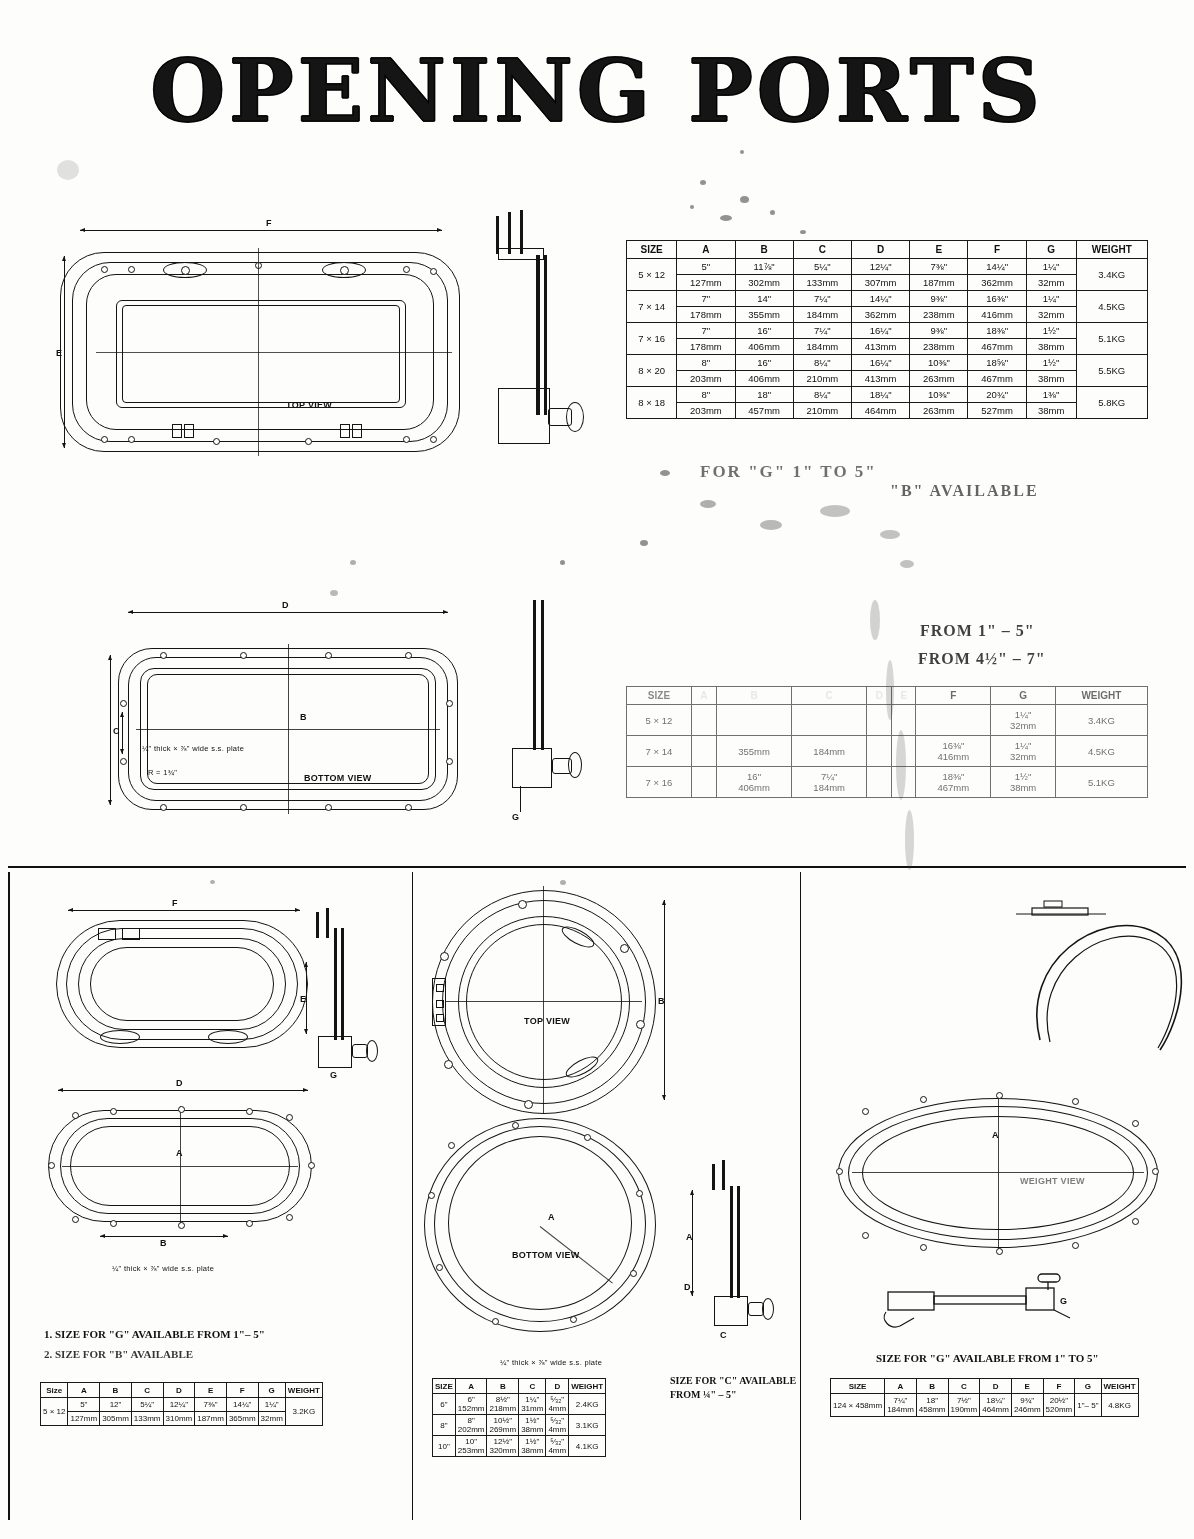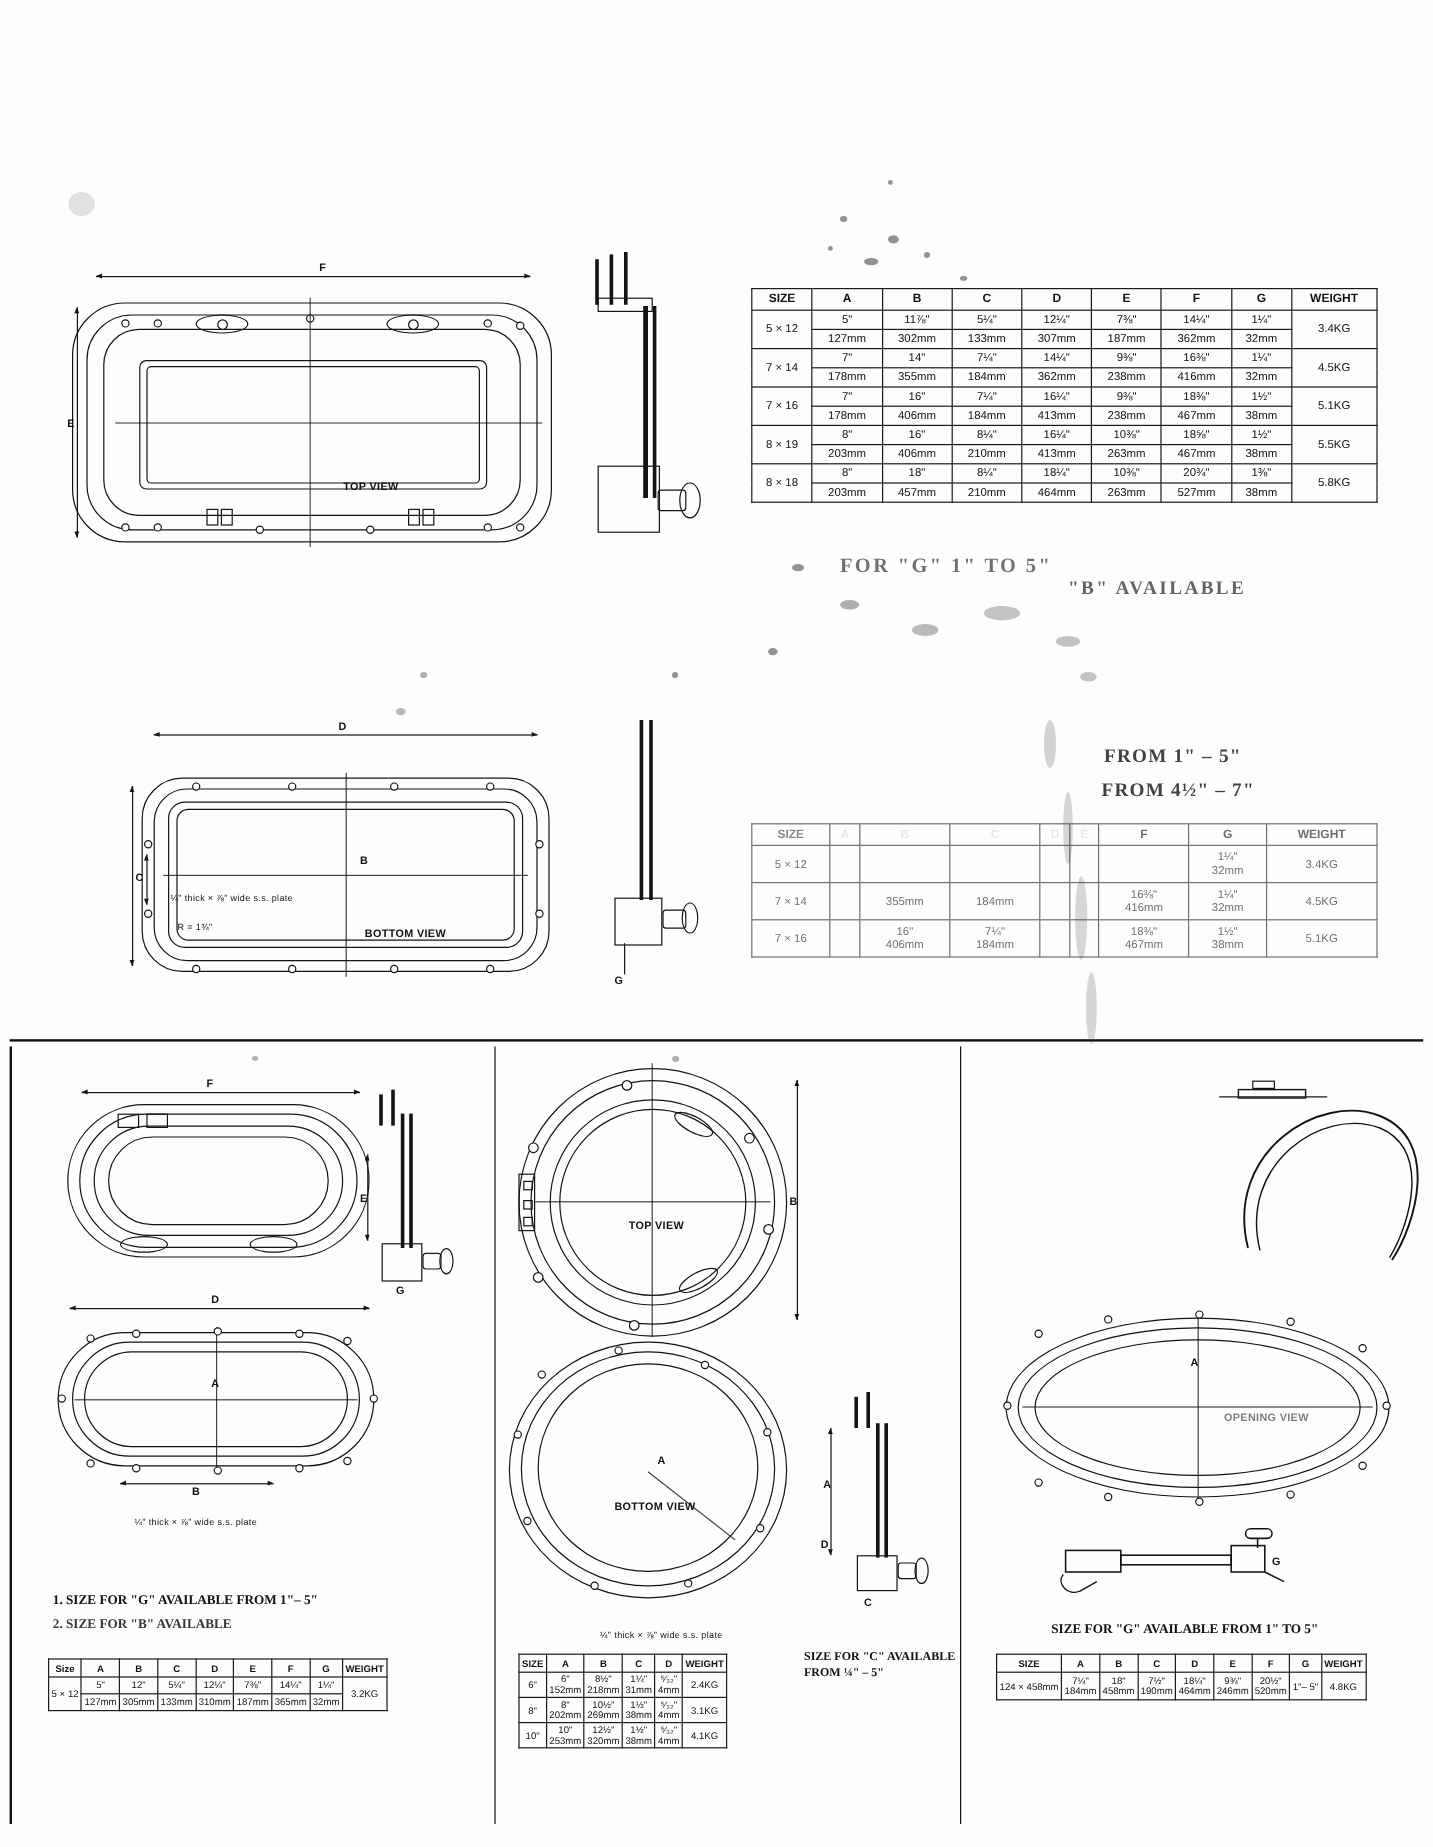--- a/index.html
+++ b/index.html
@@ -57,20 +57,21 @@
   .vdim{position:absolute;background:#141414;width:1px;}
   .vdim:before,.vdim:after{content:"";position:absolute;left:-2.5px;width:0;height:0;border-left:2.5px solid transparent;border-right:2.5px solid transparent;}
   .vdim:before{top:0;border-bottom:5px solid #141414;}
   .vdim:after{bottom:0;border-top:5px solid #141414;}
 </style>
 </head>
 <body>
 
 <div class="page">
 
+  <div class="title">OPENING PORTS</div>
 
   <div>
     <div class="ink rounded" style="left:60px;top:252px;width:400px;height:200px;border-radius:44px;"></div>
     <div class="ink rounded" style="left:72px;top:262px;width:376px;height:180px;border-radius:38px;"></div>
     <div class="ink rounded" style="left:86px;top:274px;width:348px;height:156px;border-radius:30px;"></div>
     <div class="ink2" style="left:116px;top:300px;width:290px;height:108px;border-radius:6px;"></div>
     <div class="ink2" style="left:122px;top:305px;width:278px;height:98px;border-radius:4px;"></div>
 
     <div class="ink2 oval" style="left:163px;top:262px;width:44px;height:16px;"></div>
     <div class="ink2 oval" style="left:322px;top:262px;width:44px;height:16px;"></div>
@@ -221,21 +222,21 @@
     <tr>
       <td>178mm</td>
       <td>406mm</td>
       <td>184mm</td>
       <td>413mm</td>
       <td>238mm</td>
       <td>467mm</td>
       <td>38mm</td>
     </tr>
     <tr>
-      <td rowspan="2">8 × 19</td>
+      <td rowspan="2">8 × 20</td>
       <td>8"</td>
       <td>16"</td>
       <td>8¼"</td>
       <td>16¼"</td>
       <td>10⅜"</td>
       <td>18⅝"</td>
       <td>1½"</td>
       <td rowspan="2">5.5KG</td>
     </tr>
     <tr>
@@ -527,21 +528,21 @@
     <div class="bolt" style="left:1072px;top:1098px;"></div>
     <div class="bolt" style="left:1132px;top:1120px;"></div>
     <div class="bolt" style="left:862px;top:1232px;"></div>
     <div class="bolt" style="left:920px;top:1244px;"></div>
     <div class="bolt" style="left:996px;top:1248px;"></div>
     <div class="bolt" style="left:1072px;top:1242px;"></div>
     <div class="bolt" style="left:1132px;top:1218px;"></div>
     <div class="bolt" style="left:836px;top:1168px;"></div>
     <div class="bolt" style="left:1152px;top:1168px;"></div>
     <div class="lbl" style="left:992px;top:1130px;">A</div>
-    <div class="lbl fade" style="left:1020px;top:1176px;">OPENING VIEW</div>
+    <div class="lbl fade" style="left:1020px;top:1176px;">WEIGHT VIEW</div>
   </div>
 
   <div>
     <svg width="240" height="170" style="position:absolute;left:1010px;top:900px;">
       <path d="M30,140 C10,60 90,10 140,30 C190,50 170,120 150,150" fill="none" stroke="#141414" stroke-width="1.6"></path>
       <path d="M40,142 C22,70 92,22 140,40 C182,58 166,118 148,148" fill="none" stroke="#141414" stroke-width="1.2"></path>
       <rect x="22" y="8" width="56" height="7" fill="none" stroke="#141414" stroke-width="1.2"></rect>
       <rect x="34" y="1" width="18" height="6" fill="none" stroke="#141414" stroke-width="1"></rect>
       <line x1="6" y1="14" x2="96" y2="14" stroke="#141414" stroke-width="1"></line>
     </svg>

